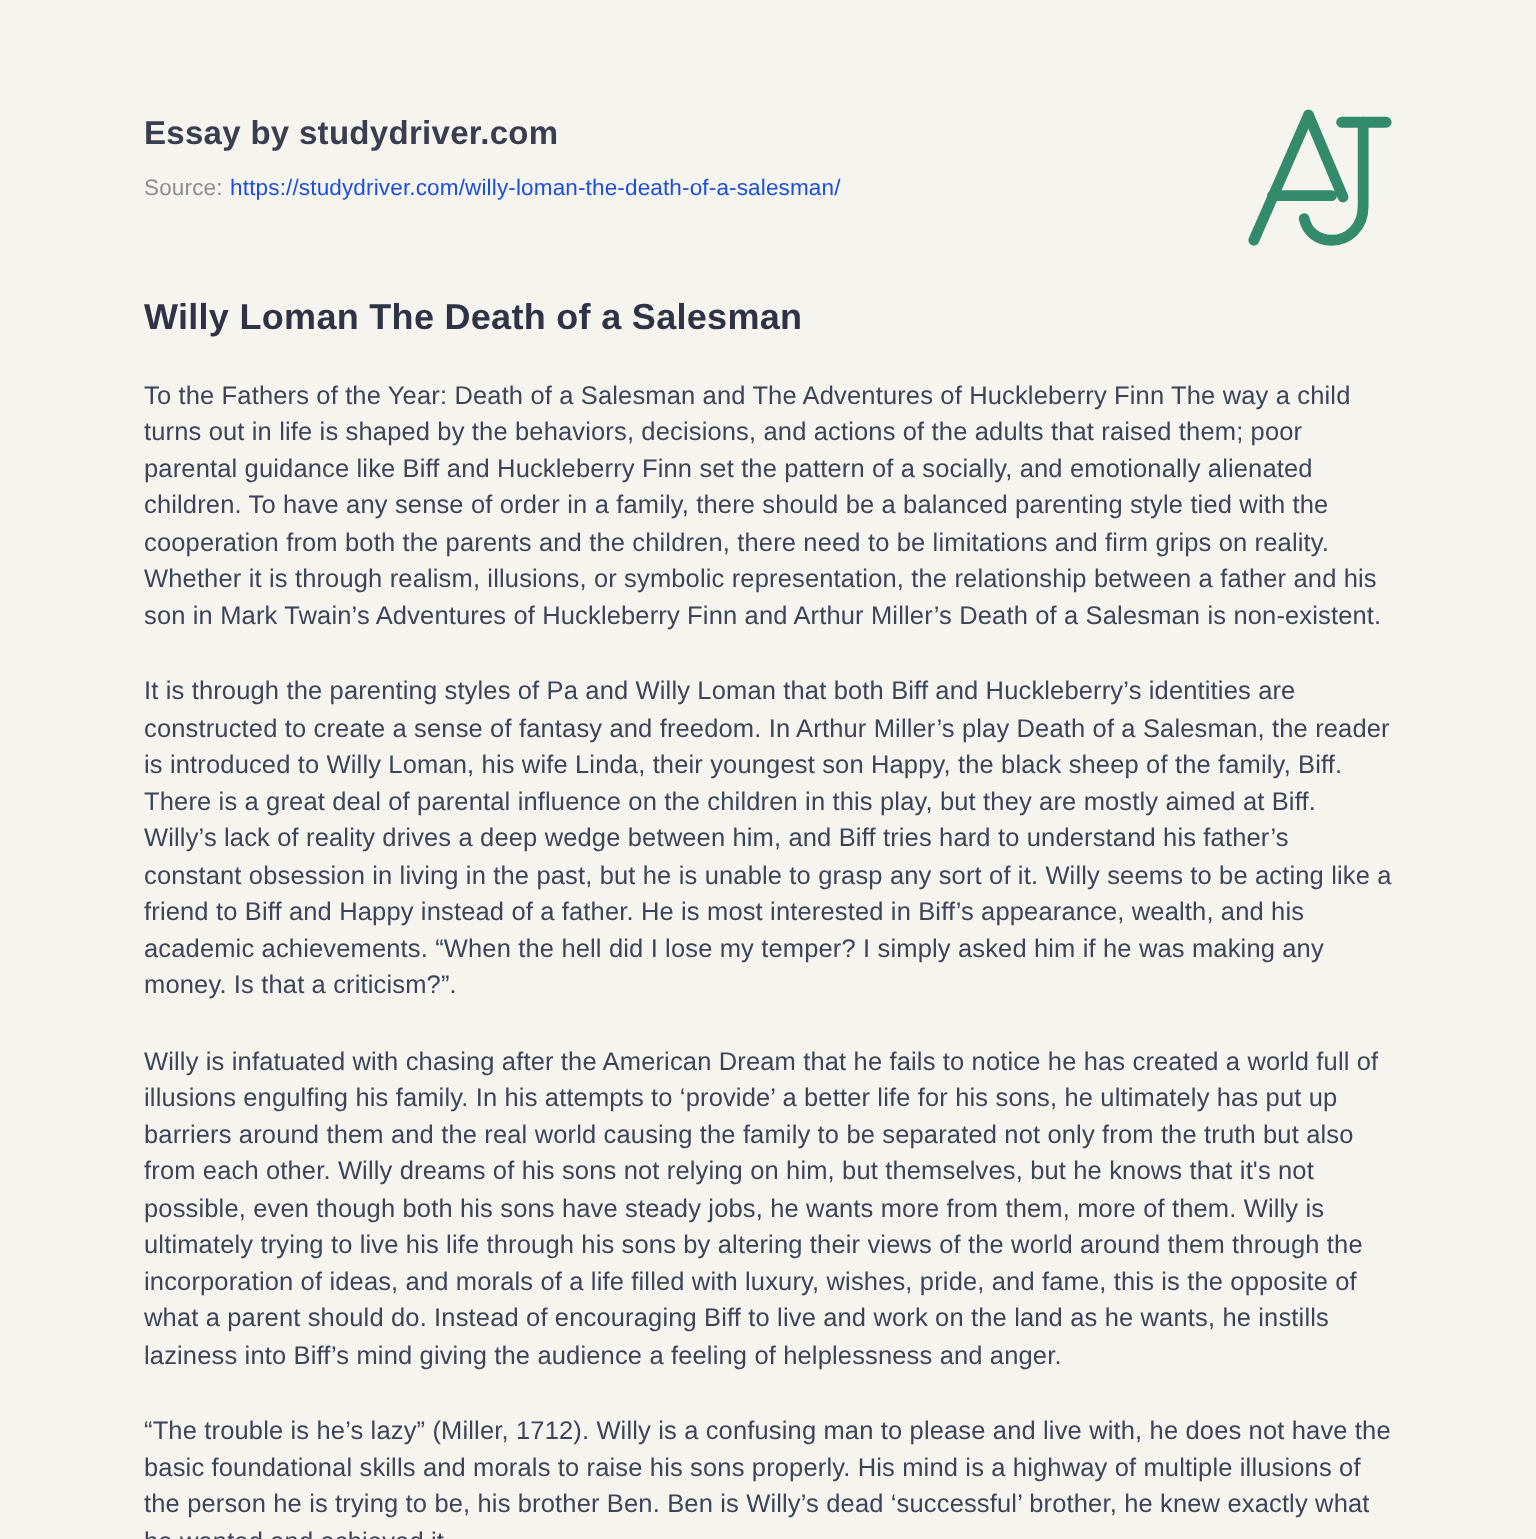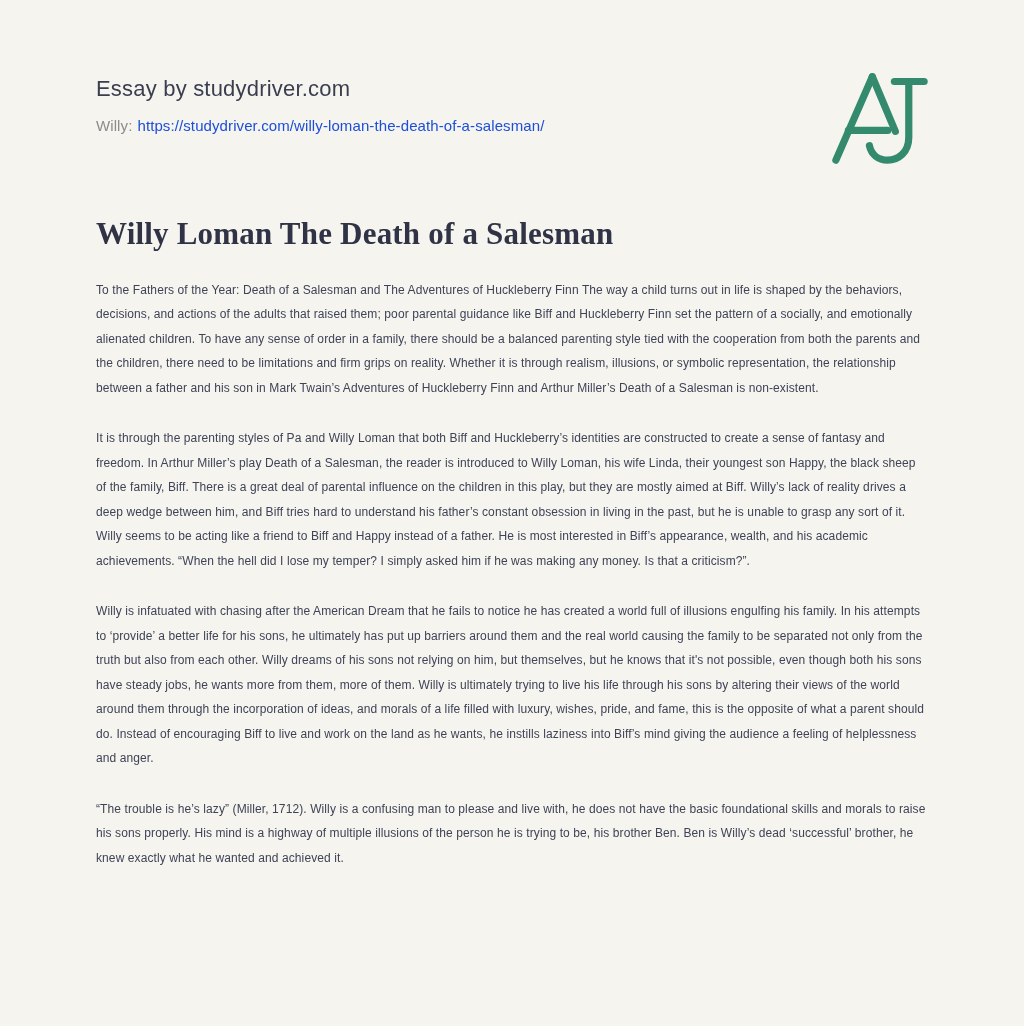--- a/index.html
+++ b/index.html
@@ -10,21 +10,21 @@
     -webkit-text-size-adjust: none;
   }
   .content {
     width: 832px;
     margin: 0 auto;
     padding-top: 76px;
     position: relative;
   }
   .byline {
     font-size: 22px;
-    font-weight: 400;
+    font-weight: 700;
     color: #3a3e4f;
     letter-spacing: 0.2px;
   }
   .source-line {
     margin-top: 15px;
     font-size: 15px;
     letter-spacing: 0.1px;
   }
   .source-label {
     color: #8e8b8e;
@@ -36,47 +36,46 @@
     cursor: pointer;
   }
   .logo {
     position: absolute;
     top: 70px;
     right: -2px;
     width: 100px;
     height: 94px;
   }
   h1.title {
-    margin-top: 82px;
-    font-size: 31px;
+    margin-top: 64px;
+    font-size: 24px;
     line-height: 1.15;
     font-weight: 700;
     color: #2f3345;
     letter-spacing: 0.2px;
-    font-family: Liberation Serif, serif;
   }
   .essay p {
     margin-top: 26px;
-    font-size: 12px;
+    font-size: 17px;
     line-height: 24.5px;
     color: #3e4356;
     letter-spacing: 0.1px;
   }
 </style>
 </head>
 <body>
 
 <div class="page">
   <div class="content">
 
     <header>
       <div class="byline">Essay by studydriver.com</div>
 
       <div class="source-line">
-        <span class="source-label">Willy:</span><a class="source-link" href="#">https://studydriver.com/willy-loman-the-death-of-a-salesman/</a>
+        <span class="source-label">Source:</span><a class="source-link" href="#">https://studydriver.com/willy-loman-the-death-of-a-salesman/</a>
       </div>
 
       <div class="logo">
         <svg viewBox="0 0 104 98" width="100" height="94" aria-hidden="true">
           <g fill="none" stroke="#338a6d" stroke-width="7.5" stroke-linecap="round" stroke-linejoin="round">
             <path d="M6 94 L44 7"></path>
             <path d="M44 7 L68 64"></path>
             <path d="M19 63 L60 63"></path>
             <path d="M82 12 L82 70 C82 86 71 94 60 94 C50 94 43 88 41 79"></path>
             <path d="M67 12 L98 12"></path>

